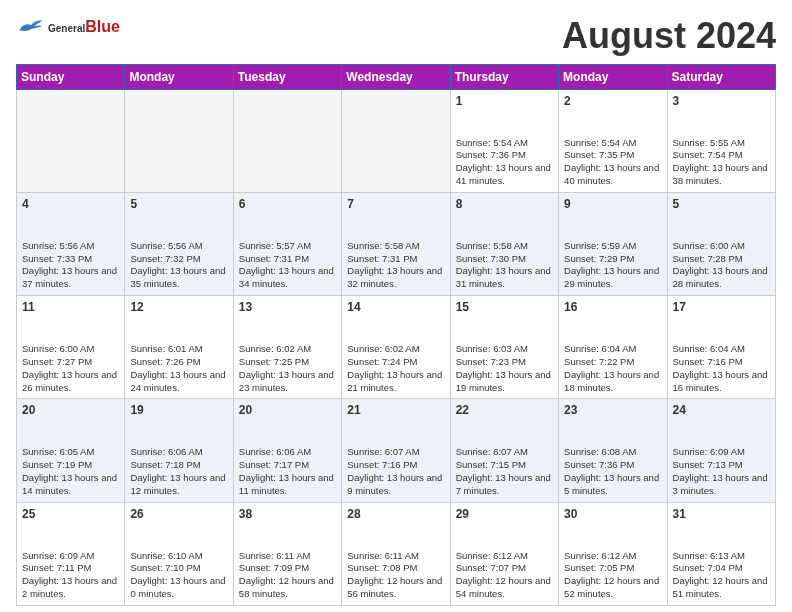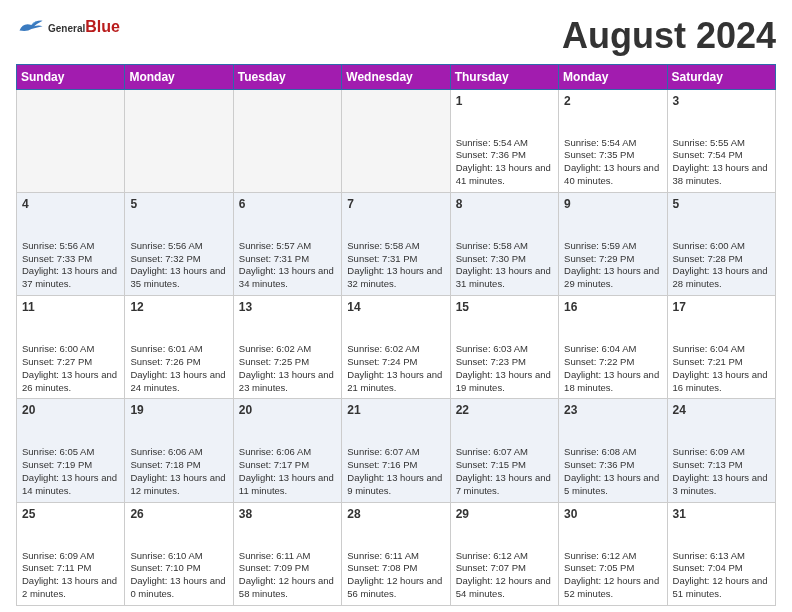--- a/index.html
+++ b/index.html
@@ -231,21 +231,21 @@
         <td>
           <span class="day-number">16</span>
           <div class="day-info">Sunrise: 6:04 AM
 Sunset: 7:22 PM
 Daylight: 13 hours
 and 18 minutes.</div>
         </td>
         <td>
           <span class="day-number">17</span>
           <div class="day-info">Sunrise: 6:04 AM
-Sunset: 7:21 PM
+Sunset: 7:16 PM
 Daylight: 13 hours
 and 16 minutes.</div>
         </td>
       </tr>
       <tr class="row-even">
         <td>
           <span class="day-number">20</span>
           <div class="day-info">Sunrise: 6:05 AM
 Sunset: 7:19 PM
 Daylight: 13 hours

